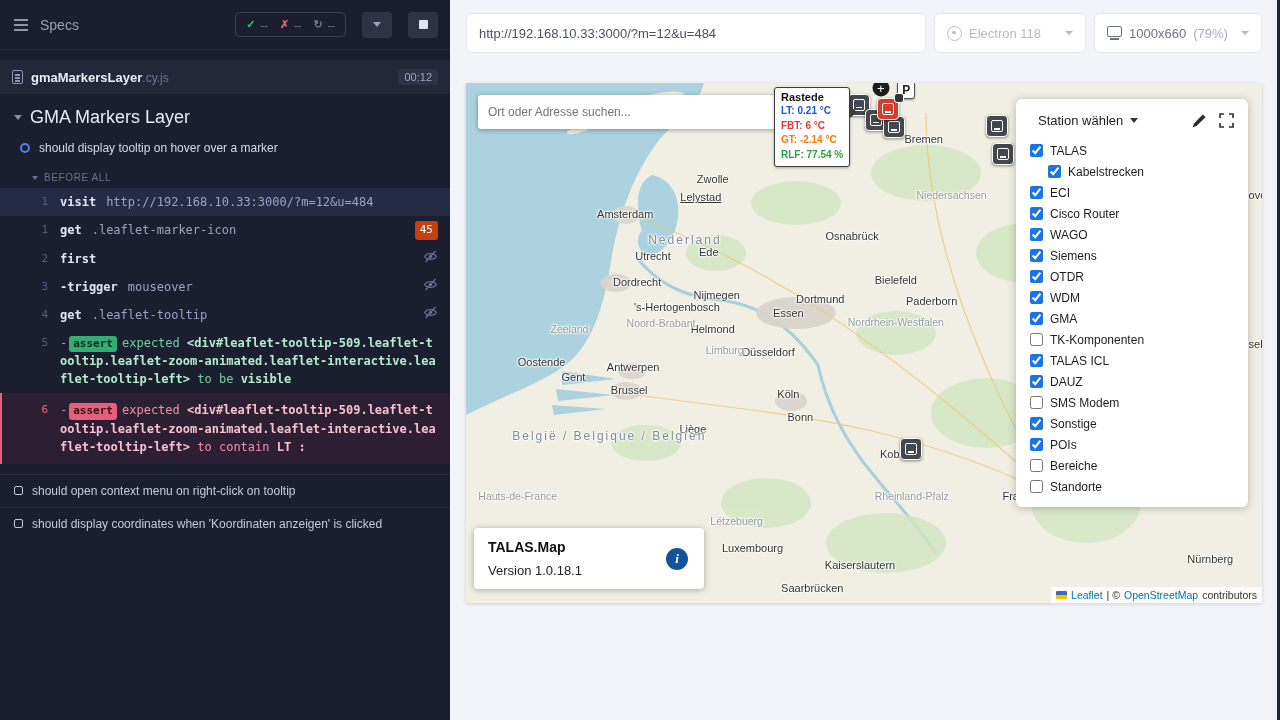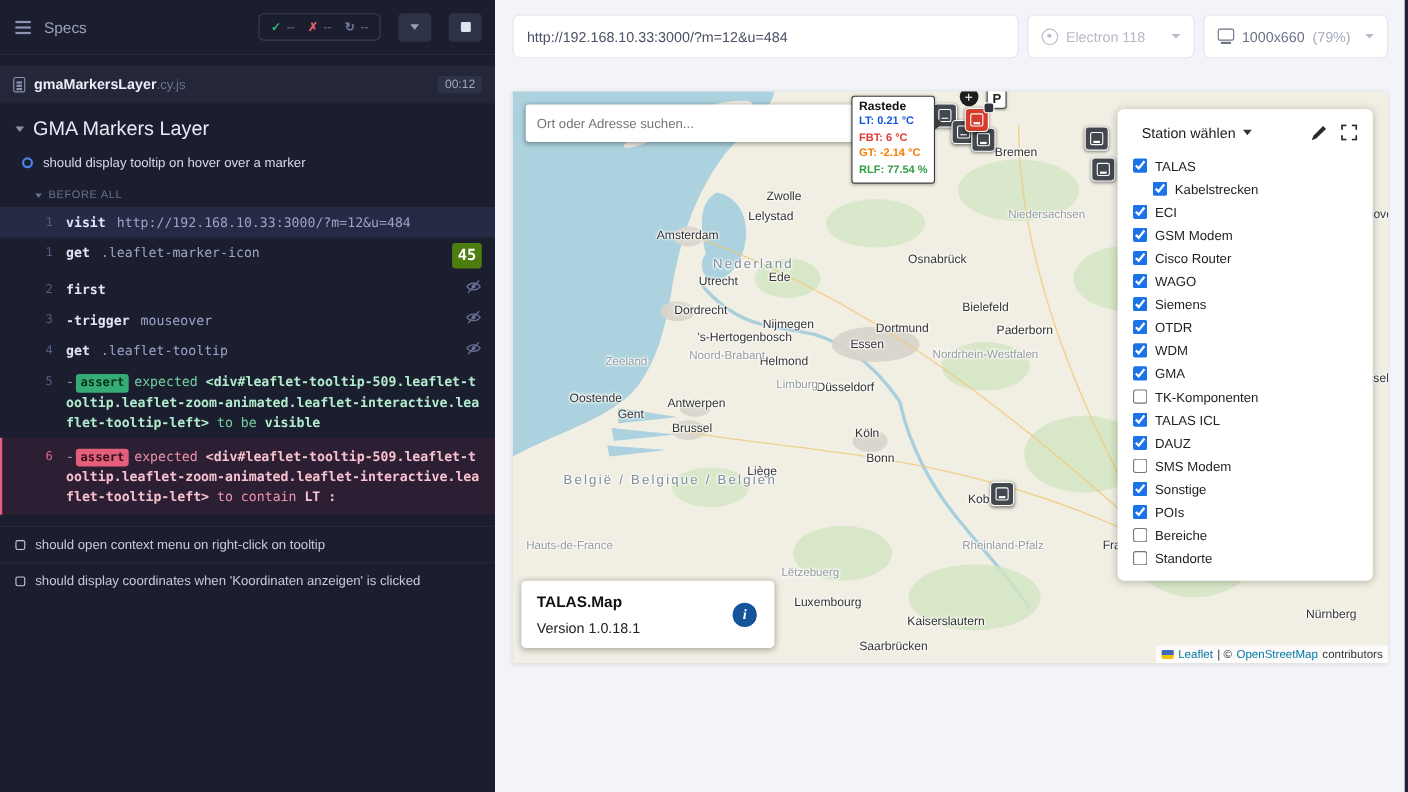--- a/index.html
+++ b/index.html
@@ -34,21 +34,21 @@
   .test-ring{width:10px;height:10px;border:2px solid #4a84e8;border-radius:50%;flex:none}
 
   .section-row{padding:10px 14px 5px 32px;display:flex;gap:6px;align-items:center;font-size:10px;letter-spacing:.6px;color:#6a7195;font-weight:normal}
   .caret-sm{width:0;height:0;border-left:3.5px solid transparent;border-right:3.5px solid transparent;border-top:4.5px solid #6a7195}
 
   .cmd-row{display:flex;align-items:flex-start;padding:5px 12px 5px 32px;font-family:"DejaVu Sans Mono",monospace;font-size:12px;line-height:1.5;cursor:pointer}
   .cmd-row.hl{background:#262b45}
   .cmd-num{width:16px;text-align:right;margin-right:12px;color:#565d82;font-size:11px;flex:none;padding-top:1px}
   .cmd-body{flex:1;color:#9da3c7;word-break:break-word}
   .cmd-name{font-weight:bold;color:#e2e5f4;margin-right:10px}
-  .cmd-badge{background:#4d7c0f;color:#fff;font-size:14px;font-weight:bold;border-radius:3px;padding:1px 5px;margin-left:8px;flex:none;align-self:center}
+  .cmd-badge{background:#c2410c;color:#fff;font-size:11px;font-weight:normal;border-radius:3px;padding:1px 5px;margin-left:8px;flex:none;align-self:center}
   .eye{flex:none;margin-left:8px;align-self:center}
 
   .assert .dash{color:#9da3c7}
   .assert .chip{display:inline-block;background:var(--assert-passed,#35ac74);color:#07301c;font-weight:bold;border-radius:3px;padding:0 4px;margin:0 5px 0 2px;font-size:11px}
   .assert .msg{color:#74cfa2}
   .assert .msg b{color:#b2eccd;word-break:break-all}
   .assert.failed{background:#2d1f33;border-left:2px solid var(--assert-failed,#e45f7b);padding-left:30px;padding-top:8px;padding-bottom:8px}
   .assert.failed .cmd-num{color:#e06a85}
   .assert.failed .chip{background:var(--assert-failed,#e45f7b);color:#33101c}
   .assert.failed .msg{color:#ef92ab}
@@ -301,21 +301,21 @@
         <path d="M160,130 C300,180 420,260 585,410"></path>
         <path d="M160,310 C280,330 420,330 585,412"></path>
         <path d="M460,30 C460,160 520,300 585,410"></path>
       </g>
     </svg>
 
     <div class="labels-layer" id="labels-layer">
         <div class="map-label city" style="left: 27%; top: 6%;">Leeuwarden</div>
         <div class="map-label city" style="left: 31%; top: 18.5%;">Zwolle</div>
         <div class="map-label city" style="left: 20%; top: 25.2%;">Amsterdam</div>
-        <div class="map-label city" style="left: 29.5%; top: 22%;">Lelystad</div>
+        <div class="map-label city" style="left: 29.5%; top: 22%; text-decoration: underline;">Lelystad</div>
         <div class="map-label city" style="left: 23.5%; top: 33.2%;">Utrecht</div>
         <div class="map-label city" style="left: 30.5%; top: 32.5%;">Ede</div>
         <div class="map-label city" style="left: 21.5%; top: 38.3%;">Dordrecht</div>
         <div class="map-label city" style="left: 31.5%; top: 40.8%;">Nijmegen</div>
         <div class="map-label city" style="left: 26.5%; top: 43%;">'s-Hertogenbosch</div>
         <div class="map-label city" style="left: 31%; top: 47.4%;">Helmond</div>
         <div class="map-label city" style="left: 38%; top: 51.8%;">Düsseldorf</div>
         <div class="map-label city" style="left: 9.5%; top: 53.7%;">Oostende</div>
         <div class="map-label city" style="left: 13.5%; top: 56.6%;">Gent</div>
         <div class="map-label city" style="left: 21%; top: 54.7%;">Antwerpen</div>
@@ -407,24 +407,20 @@
           <label class="chk-row sub">
             <input type="checkbox" checked="" style="">
             <span>Kabelstrecken</span>
           </label>
           <label class="chk-row">
             <input type="checkbox" checked="" style="">
             <span>ECI</span>
           </label>
           <label class="chk-row">
             <input type="checkbox" checked="" style="">
-            <span>GSM Modem</span>
-          </label>
-          <label class="chk-row">
-            <input type="checkbox" checked="" style="">
             <span>Cisco Router</span>
           </label>
           <label class="chk-row">
             <input type="checkbox" checked="" style="">
             <span>WAGO</span>
           </label>
           <label class="chk-row">
             <input type="checkbox" checked="" style="">
             <span>Siemens</span>
           </label>

